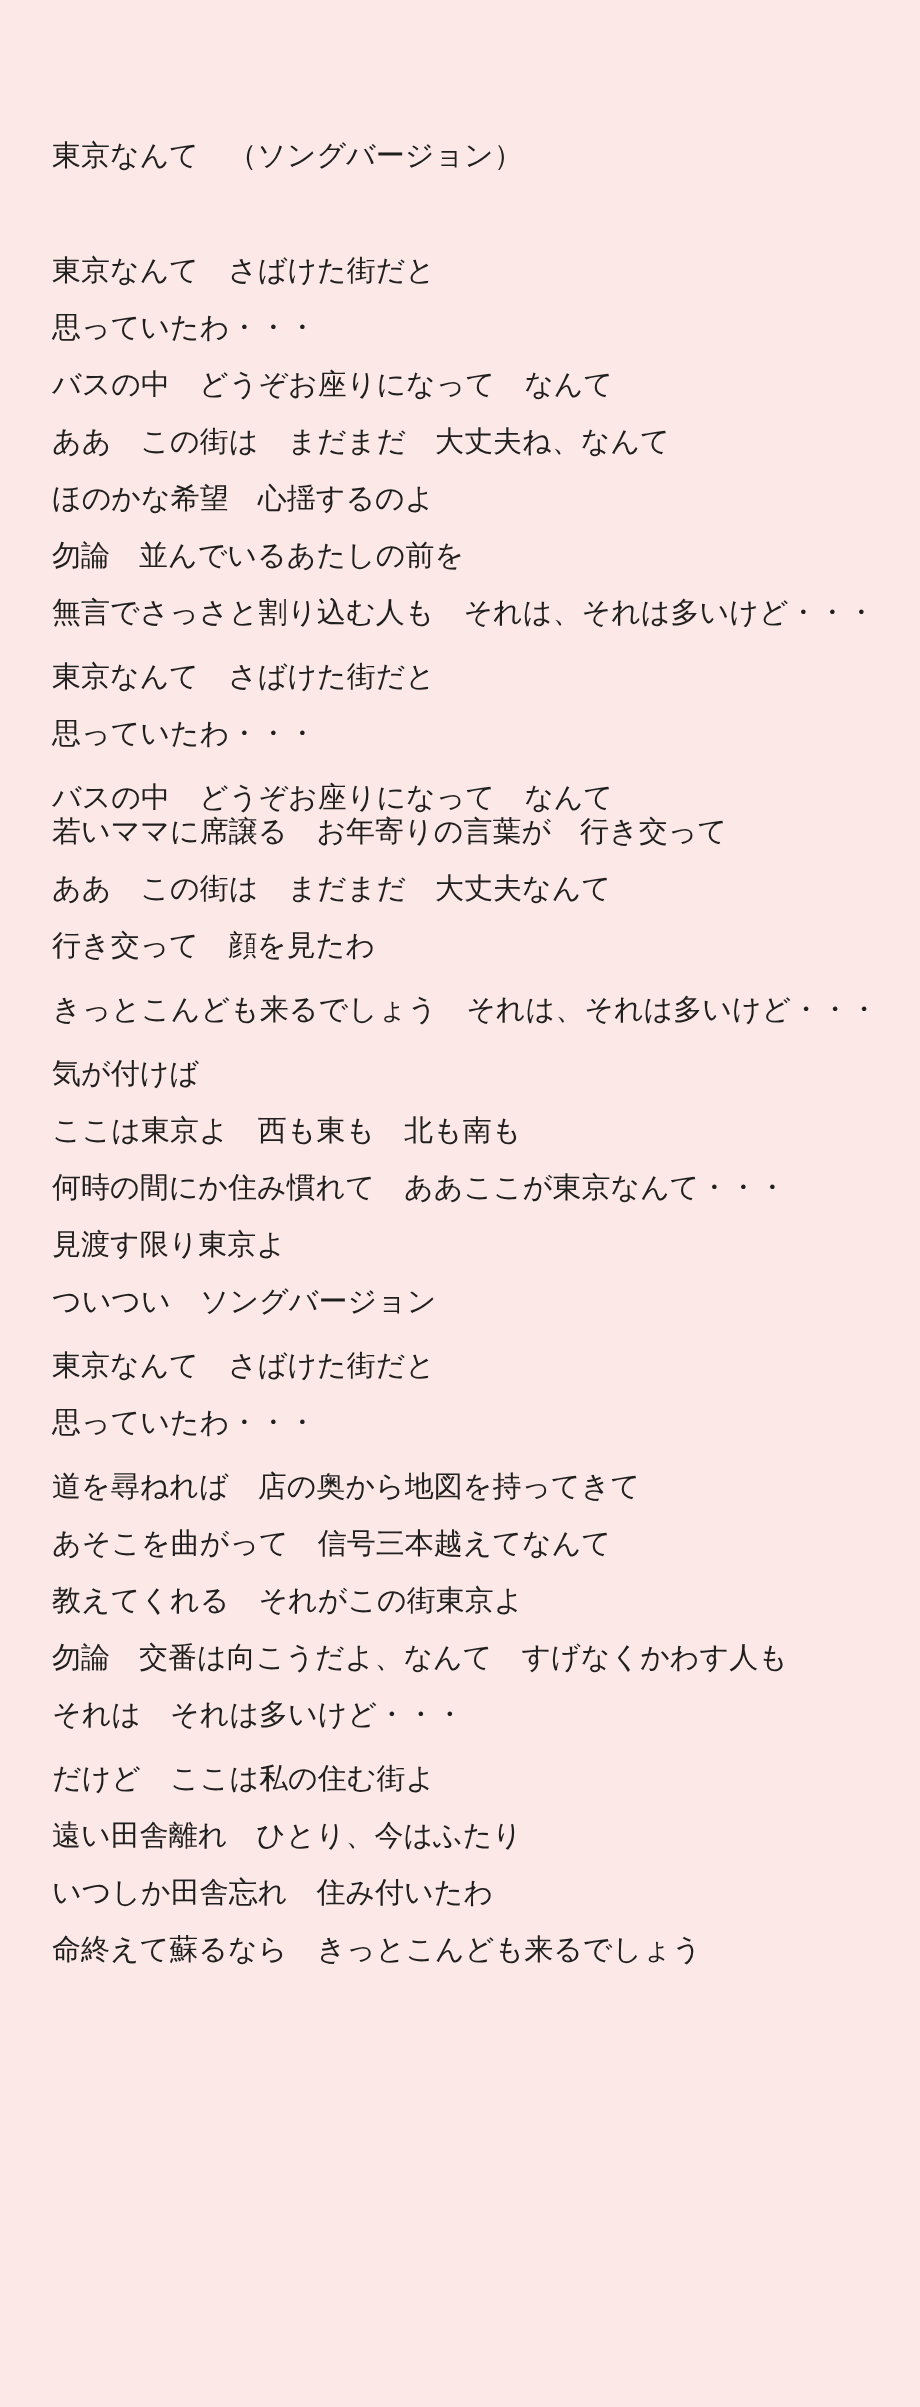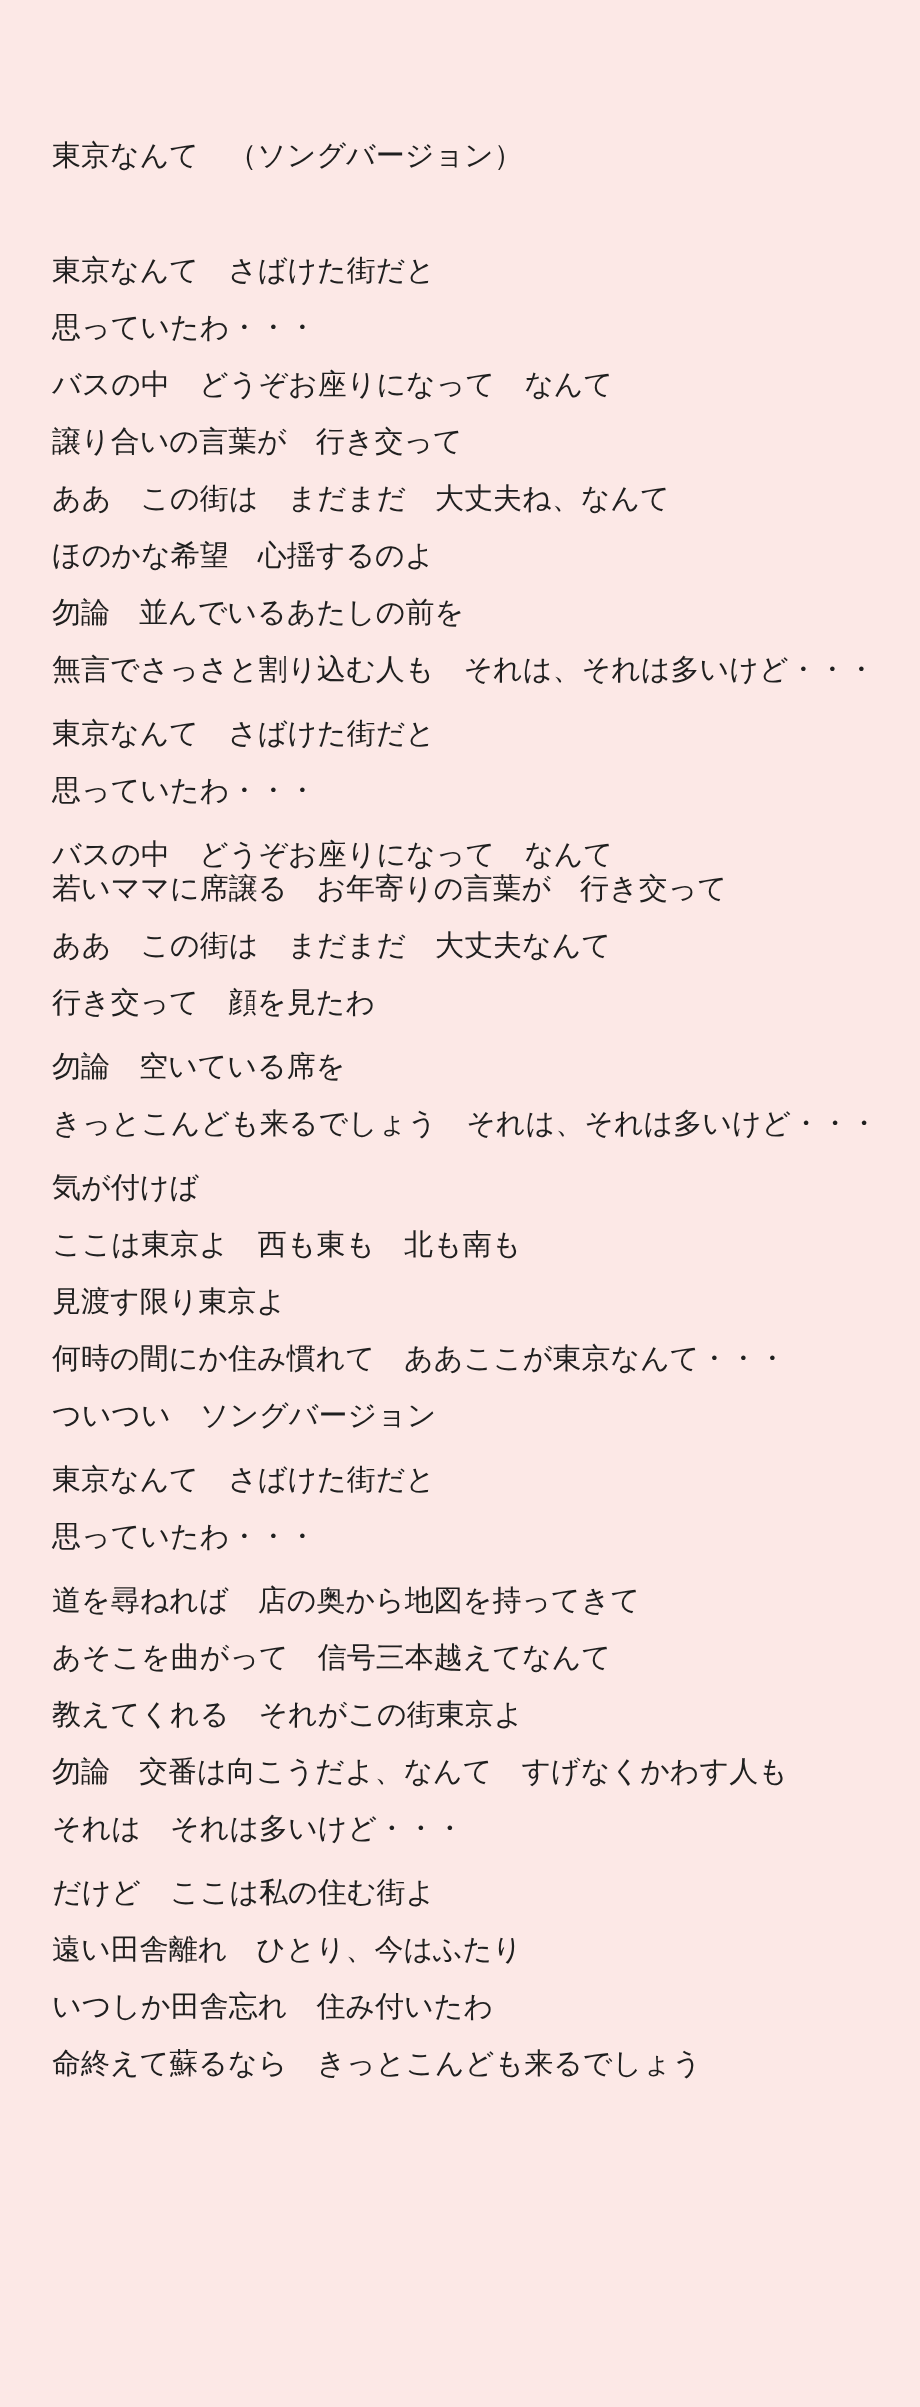--- a/index.html
+++ b/index.html
@@ -45,49 +45,47 @@
 <body>
 
 <div class="page">
 
   <h1 class="doc-title">東京なんて　（ソングバージョン）</h1>
 
   <section class="stanza">
     <p class="line">東京なんて　さばけた街だと</p>
     <p class="line">思っていたわ・・・</p>
     <p class="line">バスの中　どうぞお座りになって　なんて</p>
-    <p class="line">譲り合いの言葉が　行き交って</p>
     <p class="line">ああ　この街は　まだまだ　大丈夫ね、なんて</p>
     <p class="line">ほのかな希望　心揺するのよ</p>
     <p class="line">勿論　並んでいるあたしの前を</p>
     <p class="line">無言でさっさと割り込む人も　それは、それは多いけど・・・</p>
   </section>
 
   <section class="stanza">
     <p class="line">東京なんて　さばけた街だと</p>
     <p class="line">思っていたわ・・・</p>
   </section>
 
   <section class="stanza">
     <p class="line tight">バスの中　どうぞお座りになって　なんて</p>
     <p class="line">若いママに席譲る　お年寄りの言葉が　行き交って</p>
     <p class="line">ああ　この街は　まだまだ　大丈夫なんて</p>
     <p class="line">行き交って　顔を見たわ</p>
   </section>
 
   <section class="stanza">
-    <p class="line">勿論　空いている席を</p>
     <p class="line">きっとこんども来るでしょう　それは、それは多いけど・・・</p>
   </section>
 
   <section class="stanza">
     <p class="line">気が付けば</p>
     <p class="line">ここは東京よ　西も東も　北も南も</p>
+    <p class="line">何時の間にか住み慣れて　ああここが東京なんて・・・</p>
     <p class="line">見渡す限り東京よ</p>
-    <p class="line">何時の間にか住み慣れて　ああここが東京なんて・・・</p>
     <p class="line">ついつい　ソングバージョン</p>
   </section>
 
   <section class="stanza">
     <p class="line">東京なんて　さばけた街だと</p>
     <p class="line">思っていたわ・・・</p>
   </section>
 
   <section class="stanza">
     <p class="line">道を尋ねれば　店の奥から地図を持ってきて</p>

